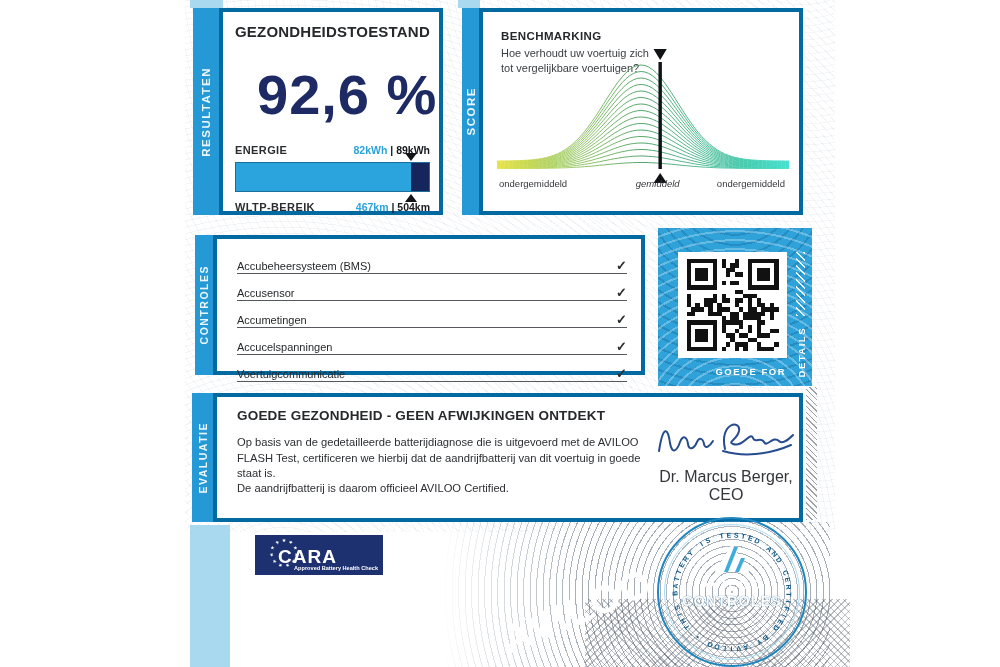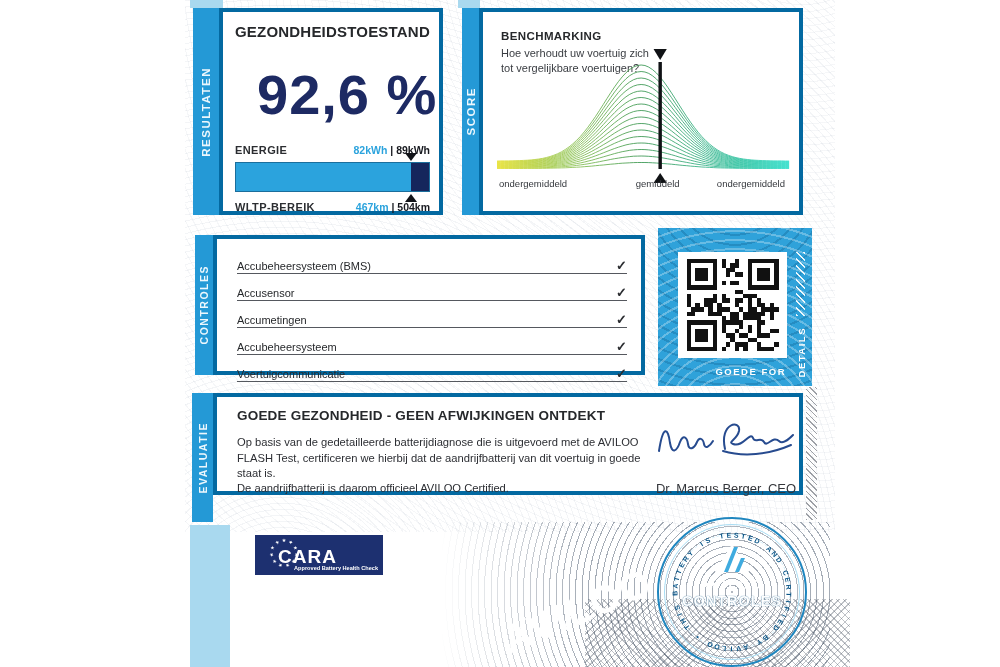--- a/index.html
+++ b/index.html
@@ -34,21 +34,21 @@
   .m-top{top:-10px;border-top:8px solid #111318;}
   .m-bot{bottom:-11px;border-bottom:8px solid #111318;}
 
   
   .bm-title{left:18px;top:18px;font-size:11.5px;font-weight:800;color:#26282b;letter-spacing:.4px;}
   .bm-q{left:18px;top:34px;width:160px;font-size:11px;color:#3a3d42;line-height:1.32;}
   #curveSvg{position:absolute;left:14px;top:37px;width:294px;height:150px;}
   .axis-row{left:16px;right:14px;bottom:21px;height:12px;}
   .axis-row span{position:absolute;font-size:9.5px;color:#34373c;white-space:nowrap;}
   .ax-left{left:0;}
-  .ax-mid{transform:translateX(-50%);}
+  .ax-mid{transform:translateX(-50%);font-style:italic;}
   .ax-right{right:0;}
 
   
   .ctrl-list{left:20px;right:14px;top:13px;}
   .ctrl-row{display:flex;justify-content:space-between;align-items:flex-end;height:20px;
     border-bottom:1.2px solid #55585e;margin-bottom:5px;padding-bottom:1px;}
   .ctrl-label{font-size:11px;color:#26282b;}
   .ctrl-check{font-size:13px;font-weight:700;color:#2b2d31;line-height:1;}
 
   
@@ -63,21 +63,21 @@
     writing-mode:vertical-rl;transform:rotate(180deg);}
   .qr-hatch{position:absolute;right:7px;top:24px;width:9px;height:64px;opacity:.9;
     background:repeating-linear-gradient(45deg,#fff 0 1.5px,transparent 1.5px 5px);}
 
   
   .ev-title{left:20px;top:11px;font-size:13.5px;font-weight:800;color:#26282b;letter-spacing:.2px;}
   .ev-body{left:20px;width:424px;font-size:11.2px;color:#2c2e33;line-height:1.4;}
   .ev-b1{top:38px;}
   .ev-b2{top:84px;}
   .sig-wrap{left:436px;top:14px;width:146px;text-align:center;}
-  .sig-name{font-size:13px;color:#34363b;margin-top:14px;}
+  .sig-name{font-size:16px;color:#34363b;margin-top:1px;}
 
   .hatch-col{left:806px;top:387px;width:11px;height:133px;
     background:repeating-linear-gradient(45deg, rgba(80,85,95,.55) 0 1px, transparent 1px 4px);}
 
   
   .band-lb{left:190px;top:525px;width:40px;height:142px;background:#a9d9ef;}
   .arcs{left:430px;top:522px;width:400px;height:145px;
     background:repeating-radial-gradient(circle at 302px 70px, rgba(75,90,110,.5) 0 1px, transparent 1px 6.5px);
     -webkit-mask:linear-gradient(to left,#000 62%,transparent 97%);mask:linear-gradient(to left,#000 62%,transparent 97%);}
   .xhatch{left:585px;top:599px;width:265px;height:68px;
@@ -212,21 +212,21 @@
       </div>
       <div class="ctrl-row">
         <span class="ctrl-label">Accusensor</span>
         <span class="ctrl-check">✓</span>
       </div>
       <div class="ctrl-row">
         <span class="ctrl-label">Accumetingen</span>
         <span class="ctrl-check">✓</span>
       </div>
       <div class="ctrl-row">
-        <span class="ctrl-label">Accubeheersysteem</span>
+        <span class="ctrl-label">Accucelspanningen</span>
         <span class="ctrl-check">✓</span>
       </div>
       <div class="ctrl-row">
         <span class="ctrl-label">Voertuigcommunicatie</span>
         <span class="ctrl-check">✓</span>
       </div>
     </div>
   </div>
 
   <div class="abs qr-block" style="left:658px;top:228px;width:154px;height:158px;">
@@ -360,21 +360,21 @@
         </svg>
     </div>
     <div class="qr-hatch"></div>
     <div class="qr-scan">GOEDE FOR</div>
     <div class="qr-details">DETAILS</div>
   </div>
 
   <div class="abs sidebar" style="left:192px;top:393px;width:21px;height:129px;">
     <span style="font-size:10.5px;">EVALUATIE</span>
   </div>
-  <div class="abs box" style="left:213px;top:393px;width:590px;height:102px;">
+  <div class="abs box" style="left:213px;top:393px;width:590px;height:129px;">
     <div class="abs ev-title">GOEDE GEZONDHEID - GEEN AFWIJKINGEN ONTDEKT</div>
     <div class="abs ev-body ev-b2">De aandrijfbatterij is daarom officieel AVILOO Certified.</div>
     <div class="abs ev-body ev-b1">Op basis van de gedetailleerde batterijdiagnose die is uitgevoerd met de AVILOO FLASH Test, certificeren we hierbij dat de aandrijfbatterij van dit voertuig in goede staat is.</div>
     <div class="abs sig-wrap">
       <svg width="146" height="52" viewBox="0 0 146 52">
         <g fill="none" stroke="#274b8f" stroke-width="2" stroke-linecap="round">
           <path d="M6 40 C10 14 15 16 17 32 C19 44 24 40 27 31 C30 23 34 26 35 33 C36 40 41 38 44 31 C46 26 50 27 51 33 C52 39 57 35 60 30"></path>
           <path d="M72 38 C66 12 88 8 86 20 C84 29 74 31 80 33 C90 37 97 20 100 27 C102 33 108 25 111 31 C114 37 120 24 126 30 C130 34 136 28 140 24"></path>
           <path d="M70 40 C90 46 115 44 138 34"></path>
         </g>

